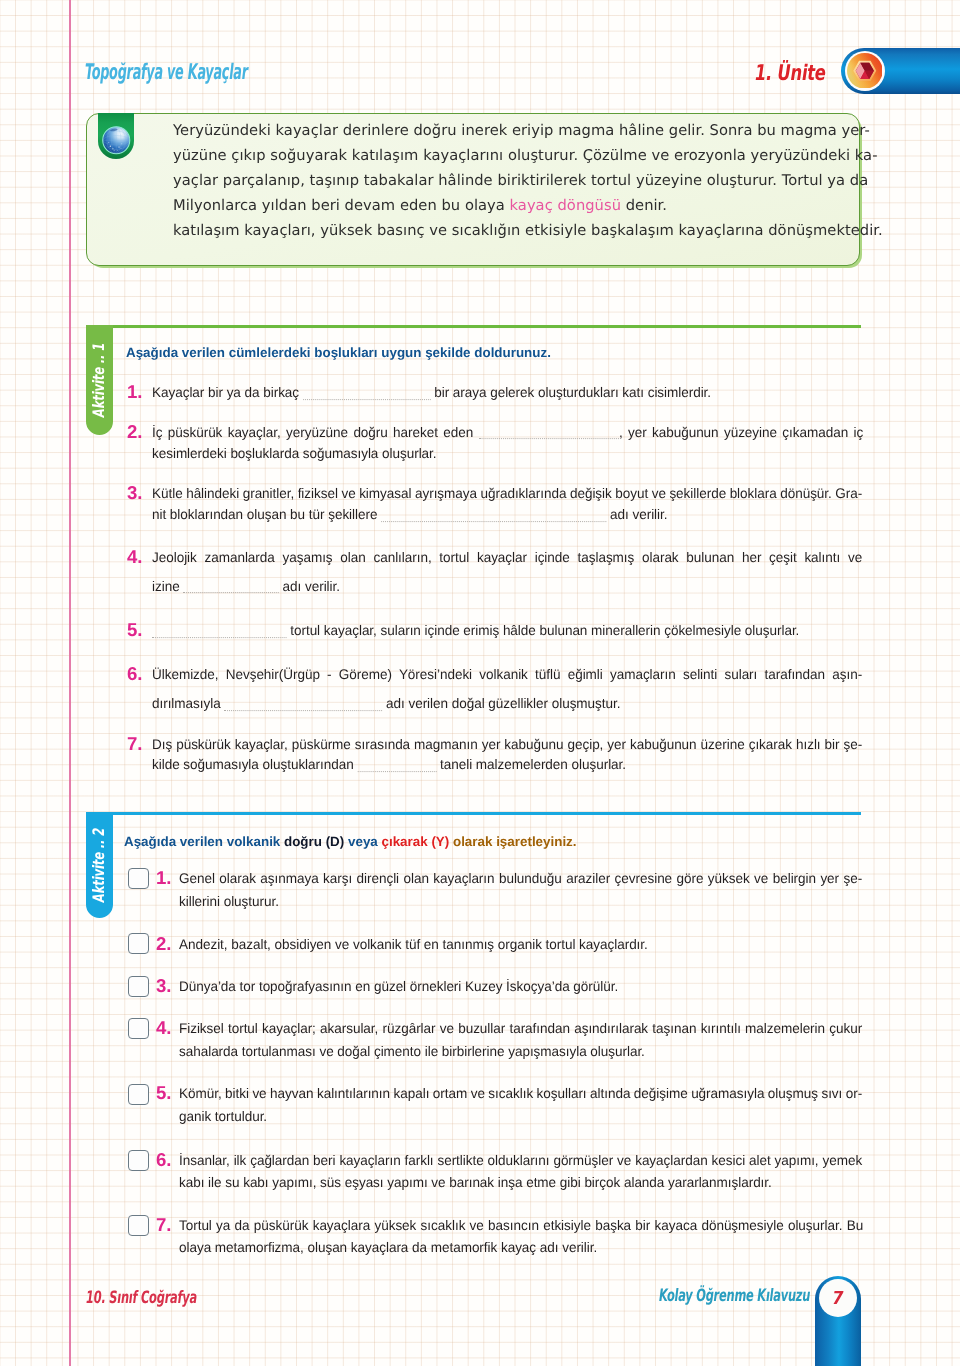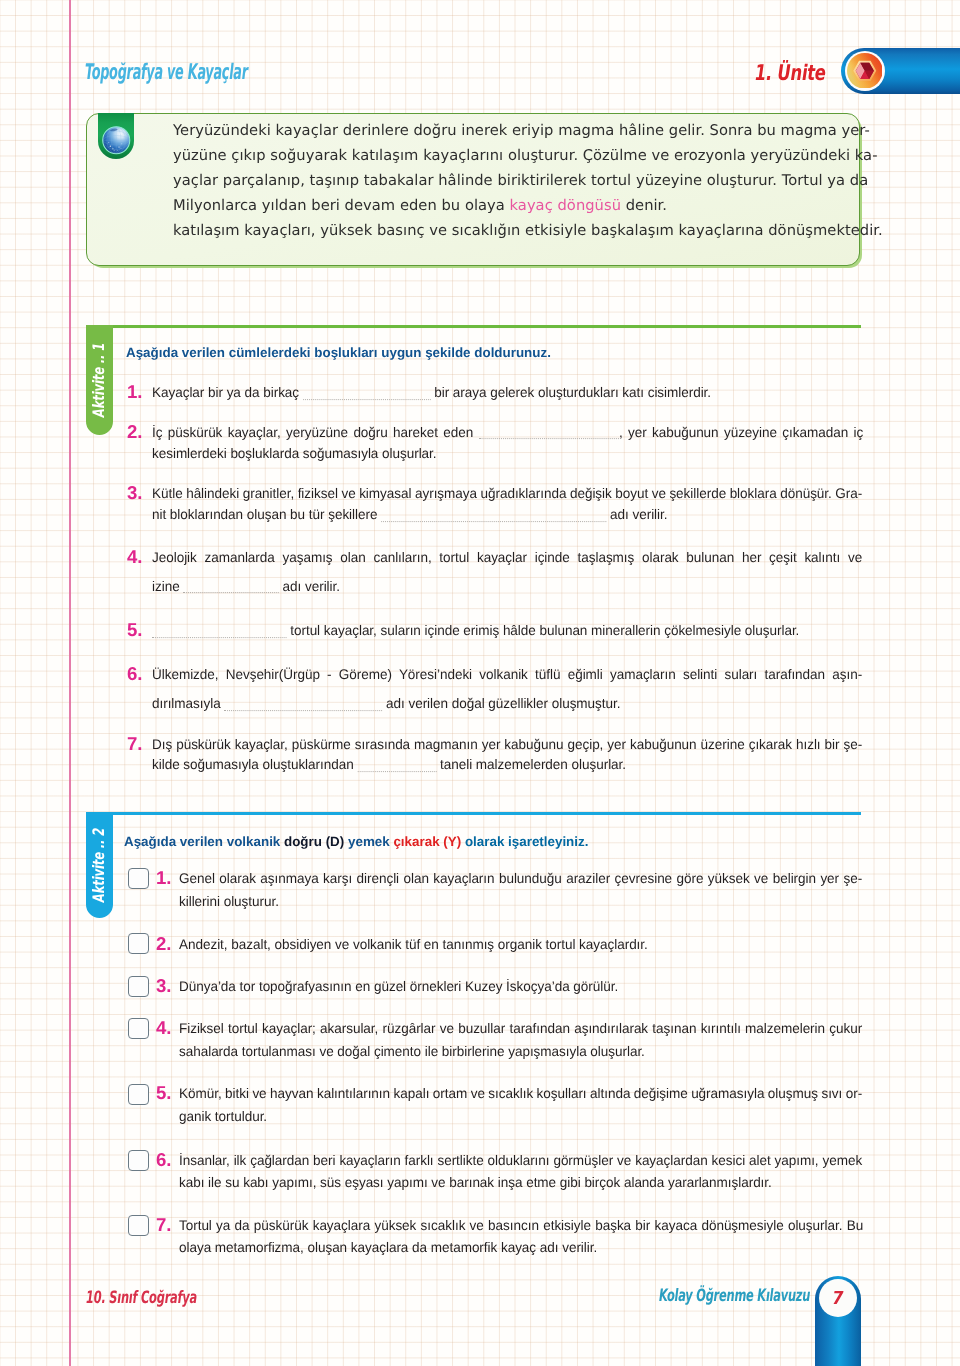--- a/index.html
+++ b/index.html
@@ -183,21 +183,21 @@
     <div class="qnum" style="left:127px;top:679.0px;">6.</div>
     <div class="qtext" style="left:152px;top:679.0px;word-spacing:3.608px;"><span>Ülkemizde, Nevşehir(Ürgüp - Göreme) Yöresi’ndeki volkanik tüflü eğimli yamaçların selinti suları tarafından aşın-</span></div>
     <div class="qtext" style="left:152px;top:708.0px;"><span>dırılmasıyla </span><span class="blank" style="width:162px"></span><span> adı verilen doğal güzellikler oluşmuştur.</span></div>
     <div class="qnum" style="left:127px;top:748.5px;">7.</div>
     <div class="qtext" style="left:152px;top:748.5px;word-spacing:0.296px;"><span>Dış püskürük kayaçlar, püskürme sırasında magmanın yer kabuğunu geçip, yer kabuğunun üzerine çıkarak hızlı bir şe-</span></div>
     <div class="qtext" style="left:152px;top:769.0px;"><span>kilde soğumasıyla oluştuklarından </span><span class="blank" style="width:81px"></span><span> taneli malzemelerden oluşurlar.</span></div>
     <div class="act-rule" style="left:86px;top:812px;width:775px;background:#18a8e0;"></div>
     <div class="act-tab" style="left:86px;top:812px;height:106px;background:#18a8e0;">
       <span>Aktivite .. 2</span>
     </div>
-    <div class="act-heading" style="left:124px;top:849px;"><span style="color:#12538f">Aşağıda verilen volkanik </span><span style="color:#0f172a">doğru (D)</span><span style="color:#12538f"> yemek </span><span style="color:#e02020">çıkarak (Y)</span><span style="color:#0369a1"> olarak işaretleyiniz.</span></div>
+    <div class="act-heading" style="left:124px;top:849px;"><span style="color:#12538f">Aşağıda verilen volkanik </span><span style="color:#0f172a">doğru (D)</span><span style="color:#12538f"> veya </span><span style="color:#e02020">çıkarak (Y)</span><span style="color:#a16207"> olarak işaretleyiniz.</span></div>
     <div class="chk" style="left:128px;top:867.5px;"></div>
     <div class="qnum" style="left:156px;top:882.8px;">1.</div>
     <div class="qtext" style="left:179px;top:882.8px;word-spacing:0.709px;">Genel olarak aşınmaya karşı dirençli olan kayaçların bulunduğu araziler çevresine göre yüksek ve belirgin yer şe-</div>
     <div class="qtext" style="left:179px;top:905.7px;">killerini oluşturur.</div>
     <div class="chk" style="left:128px;top:933.0px;"></div>
     <div class="qnum" style="left:156px;top:948.5px;">2.</div>
     <div class="qtext" style="left:179px;top:948.5px;">Andezit, bazalt, obsidiyen ve  volkanik tüf en tanınmış organik tortul kayaçlardır.</div>
     <div class="chk" style="left:128px;top:975.5px;"></div>
     <div class="qnum" style="left:156px;top:990.9px;">3.</div>
     <div class="qtext" style="left:179px;top:990.9px;">Dünya’da tor topoğrafyasının en güzel örnekleri Kuzey İskoçya’da görülür.</div>

